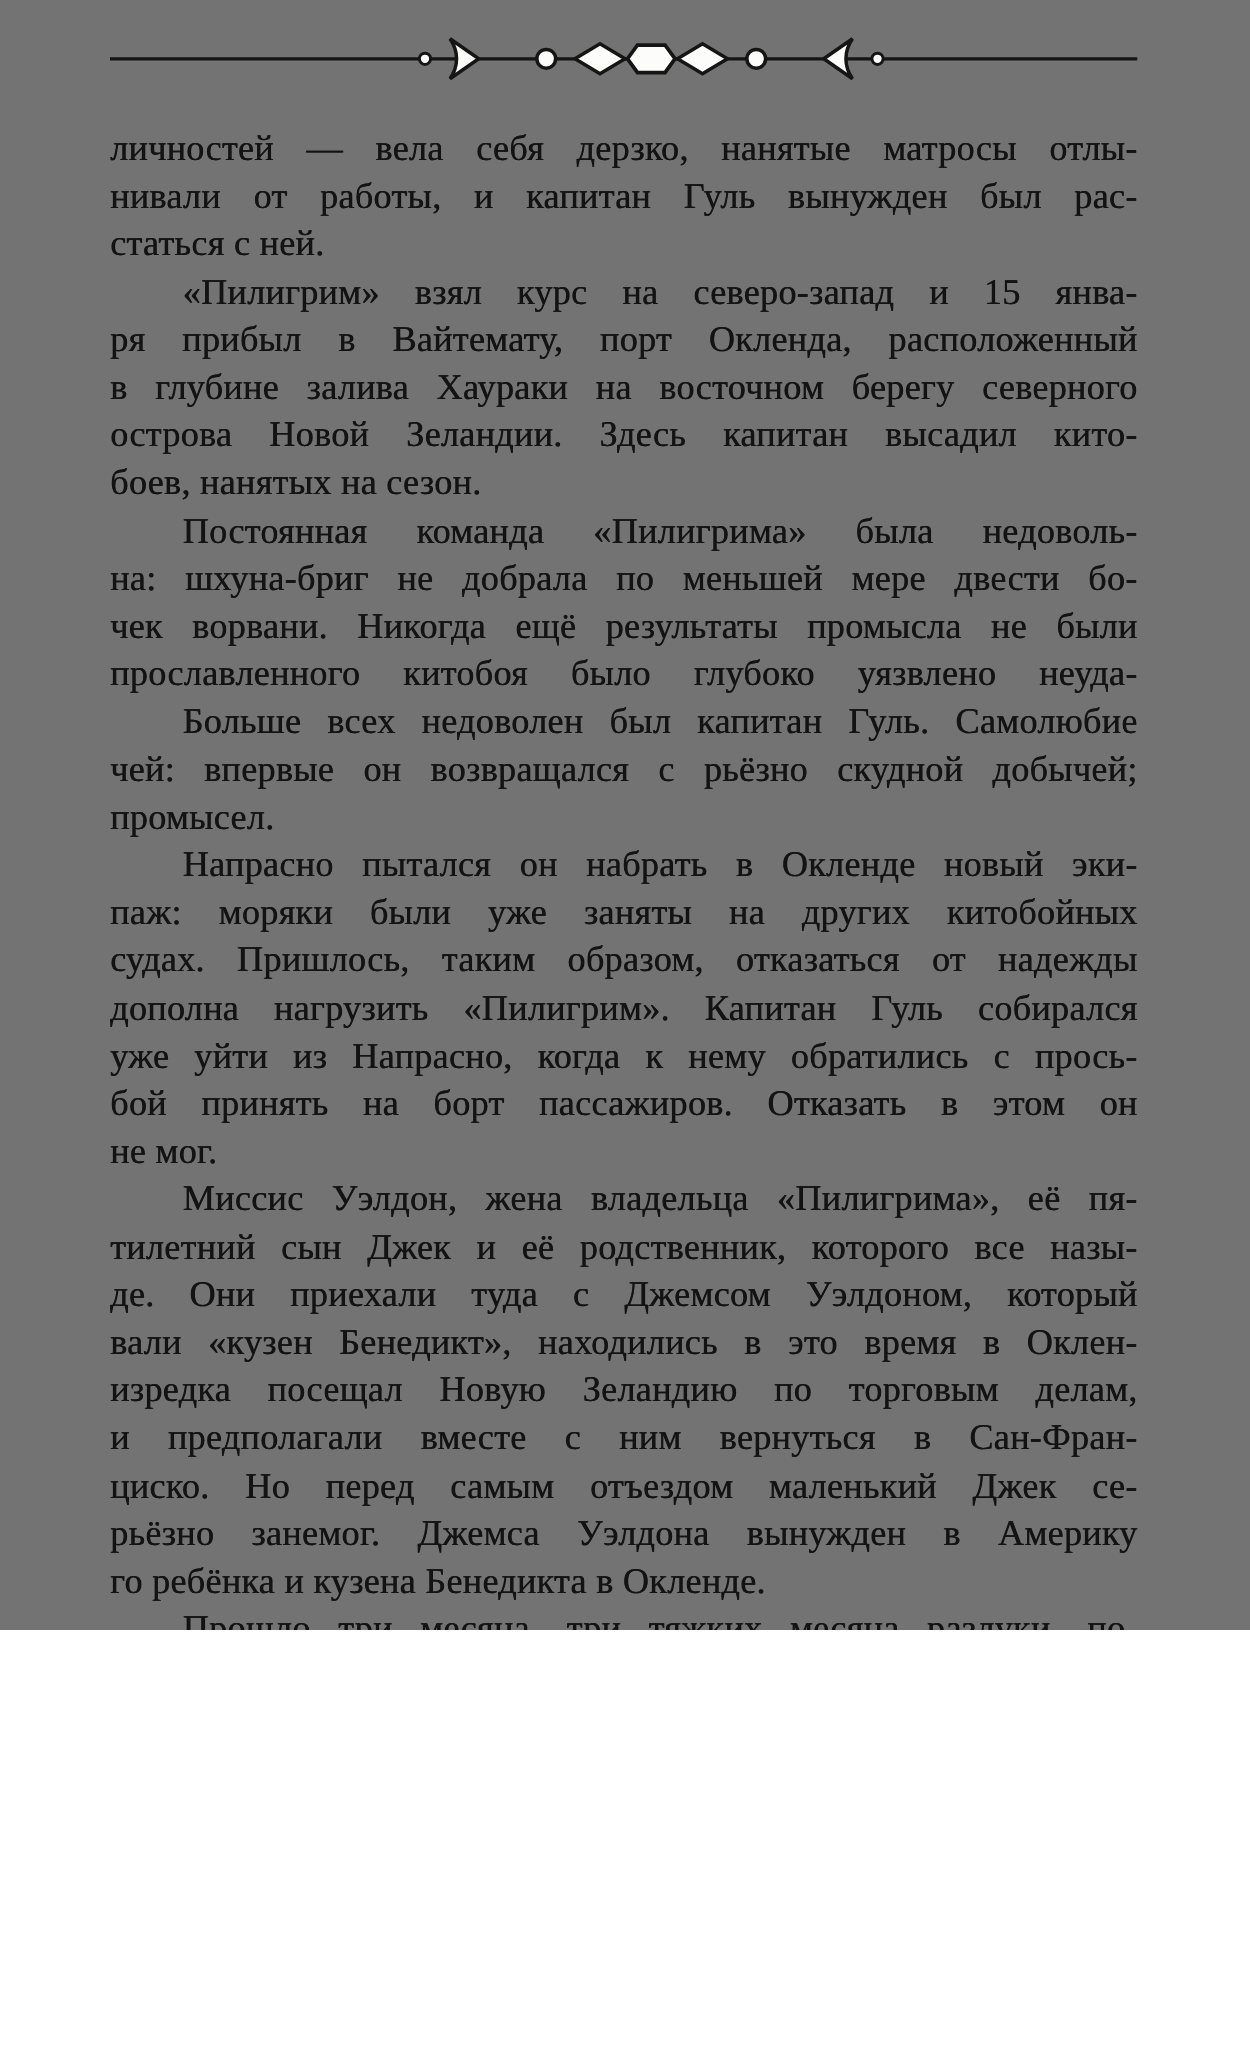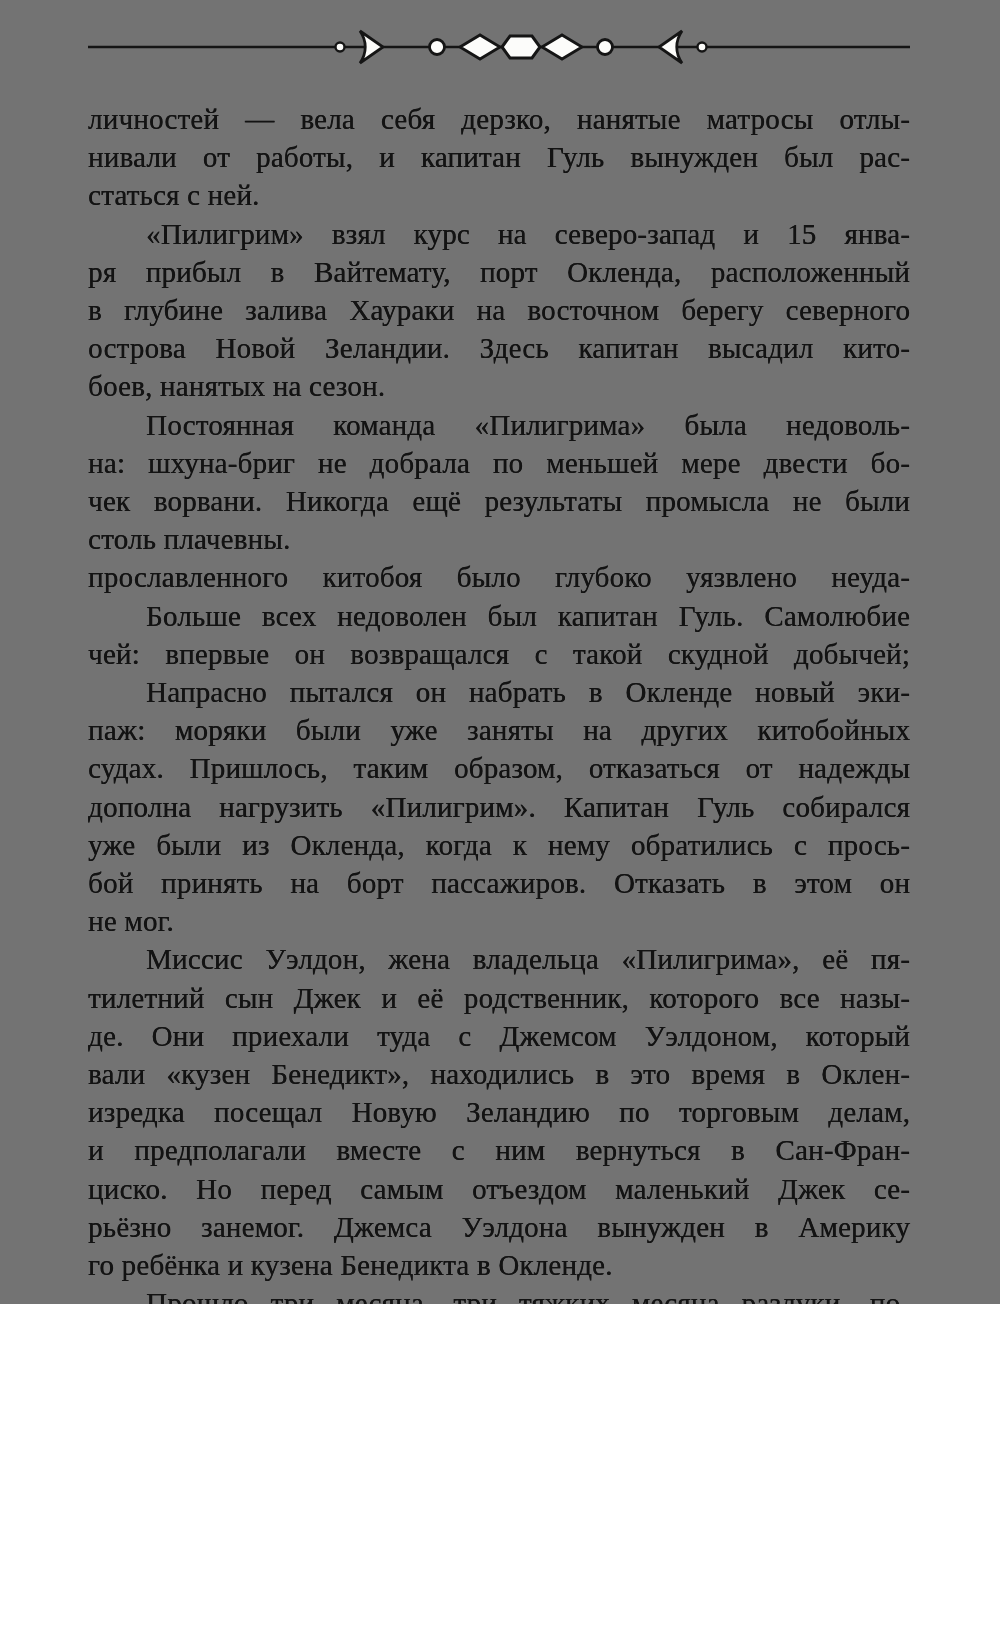--- a/index.html
+++ b/index.html
@@ -93,33 +93,33 @@
         <div class="line indent">«Пилигрим» взял курс на северо-запад и 15 янва-</div>
         <div class="line">ря прибыл в Вайтемату, порт Окленда, расположенный</div>
         <div class="line">в глубине залива Хаураки на восточном берегу северного</div>
         <div class="line">острова Новой Зеландии. Здесь капитан высадил кито-</div>
         <div class="line last-left">боев, нанятых на сезон.</div>
       </div>
       <div class="para">
         <div class="line indent">Постоянная команда «Пилигрима» была недоволь-</div>
         <div class="line">на: шхуна-бриг не добрала по меньшей мере двести бо-</div>
         <div class="line">чек ворвани. Никогда ещё результаты промысла не были</div>
-        <div class="line last-left">столь плачевны.</div>
       </div>
       <div class="para">
         <div class="line">прославленного китобоя было глубоко уязвлено неуда-</div>
         <div class="line indent">Больше всех недоволен был капитан Гуль. Самолюбие</div>
-        <div class="line">чей: впервые он возвращался с такой скудной добычей;</div>
+        <div class="line">чей: впервые он возвращался с рьёзно скудной добычей;</div>
+        <div class="line last-left">промысел.</div>
       </div>
       <div class="para">
         <div class="line indent">Напрасно пытался он набрать в Окленде новый эки-</div>
         <div class="line">паж: моряки были уже заняты на других китобойных</div>
         <div class="line">судах. Пришлось, таким образом, отказаться от надежды</div>
         <div class="line">дополна нагрузить «Пилигрим». Капитан Гуль собирался</div>
-        <div class="line">уже были из Окленда, когда к нему обратились с прось-</div>
+        <div class="line">уже уйти из Напрасно, когда к нему обратились с прось-</div>
         <div class="line">бой принять на борт пассажиров. Отказать в этом он</div>
         <div class="line last-left">не мог.</div>
       </div>
       <div class="para">
         <div class="line indent">Миссис Уэлдон, жена владельца «Пилигрима», её пя-</div>
         <div class="line">тилетний сын Джек и её родственник, которого все назы-</div>
         <div class="line">де. Они приехали туда с Джемсом Уэлдоном, который</div>
         <div class="line">вали «кузен Бенедикт», находились в это время в Оклен-</div>
         <div class="line">изредка посещал Новую Зеландию по торговым делам,</div>
         <div class="line">и предполагали вместе с ним вернуться в Сан-Фран-</div>

